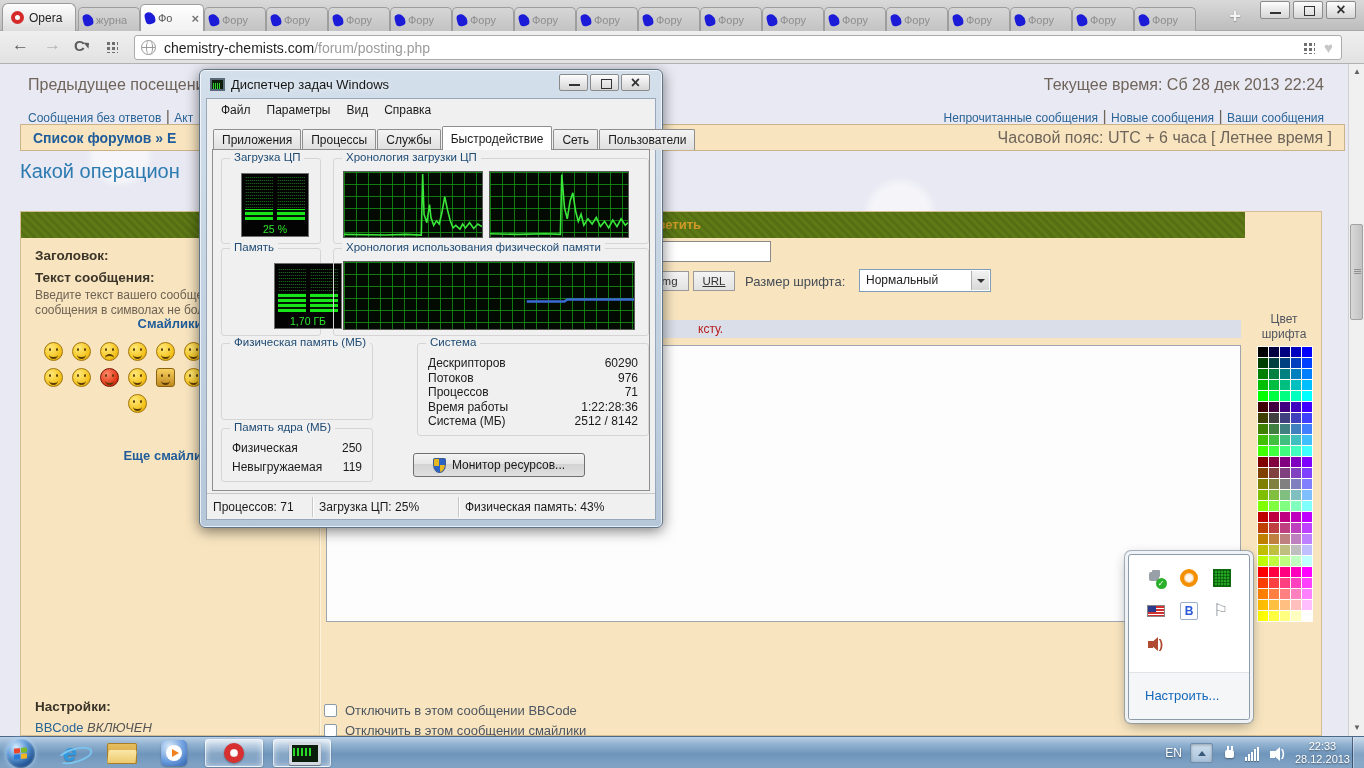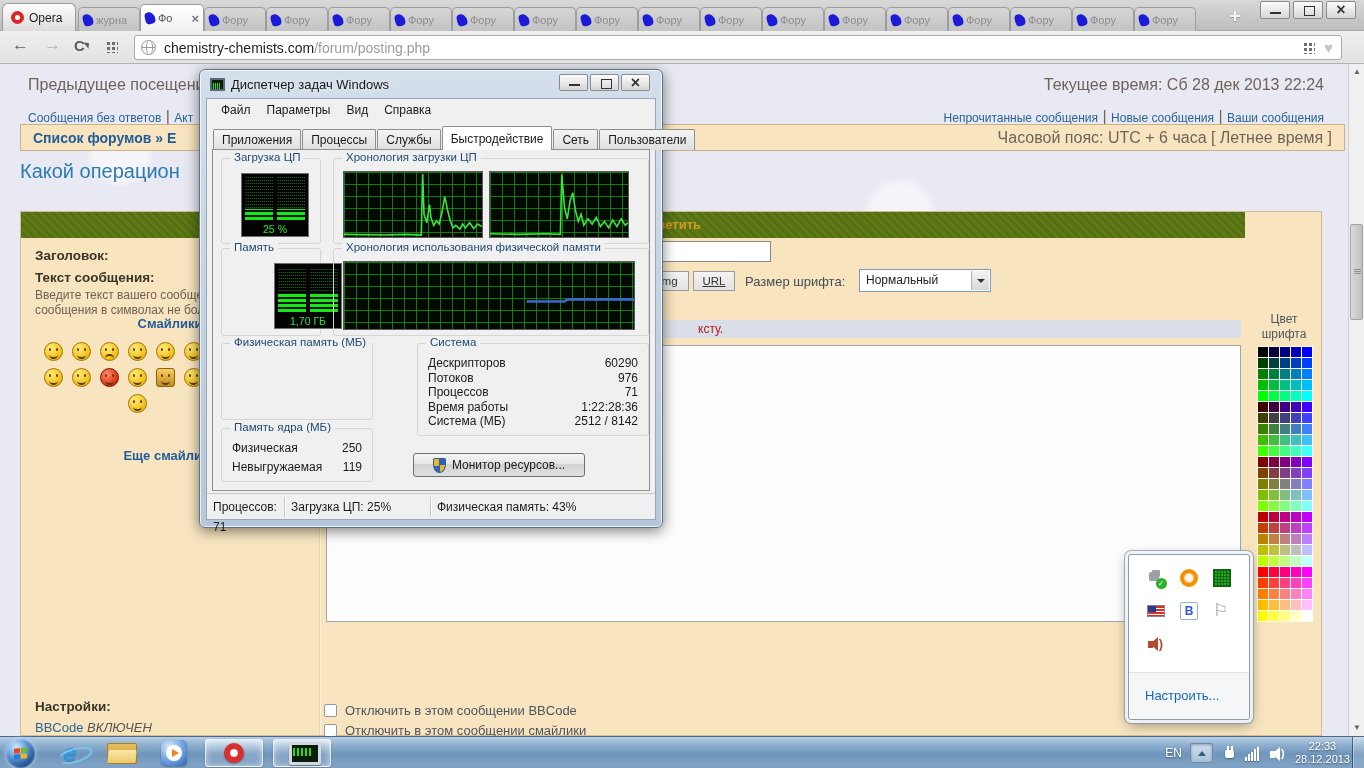--- a/index.html
+++ b/index.html
@@ -193,21 +193,21 @@
   .tm-btn { position:absolute; background:linear-gradient(#f4f4f4,#e6e6e6 45%,#d2d2d2 46%,#e0e0e0);
     border:1px solid #707070; border-radius:3px; display:flex; align-items:center;
     justify-content:center; gap:6px; font-size:12px; color:#1a1a1a; }
   .uac-shield { width:13px; height:15px;
     background:conic-gradient(#2a62c8 0 25%, #e8b820 0 50%, #2a62c8 0 75%, #e8b820 0 100%);
     border:1px solid #3a5a90; border-radius:2px 2px 55% 55% / 2px 2px 65% 65%; }
   .tm-status { position:absolute; left:0; right:0; bottom:0; height:26px; background:#f0f0f0;
     border-top:1px solid #c8c8c8; display:flex; align-items:center; }
   .sfield { font-size:12px; color:#1a1a1a; padding:0 10px 0 6px; height:20px; line-height:20px;
     border-right:1px solid #c6c6c6; box-shadow:1px 0 0 #fff; }
-  .sfield:nth-child(1){ width:78px; } .sfield:nth-child(2){ width:146px; }
+  .sfield:nth-child(1){ width:106px; } .sfield:nth-child(2){ width:146px; }
   .sfield:nth-child(3){ border-right:none; box-shadow:none; }
 
   
   .tray-popup { position:absolute; left:1128px; top:554px; width:122px; height:166px; z-index:70;
     background:#fff; border:1px solid #8d9aa8; border-radius:3px;
     box-shadow:0 0 0 3px rgba(248,251,254,.9), 0 0 0 4px rgba(130,145,160,.7), 0 4px 14px rgba(0,0,0,.45); }
   .tp-grid { position:absolute; left:10px; top:14px; width:100px; display:grid;
     grid-template-columns:repeat(3,1fr); row-gap:15px; justify-items:center; }
   .tri { width:18px; height:18px; position:relative; }
   .tri.usb-safe-remove::before { content:""; position:absolute; left:2px; top:3px; width:10px;

